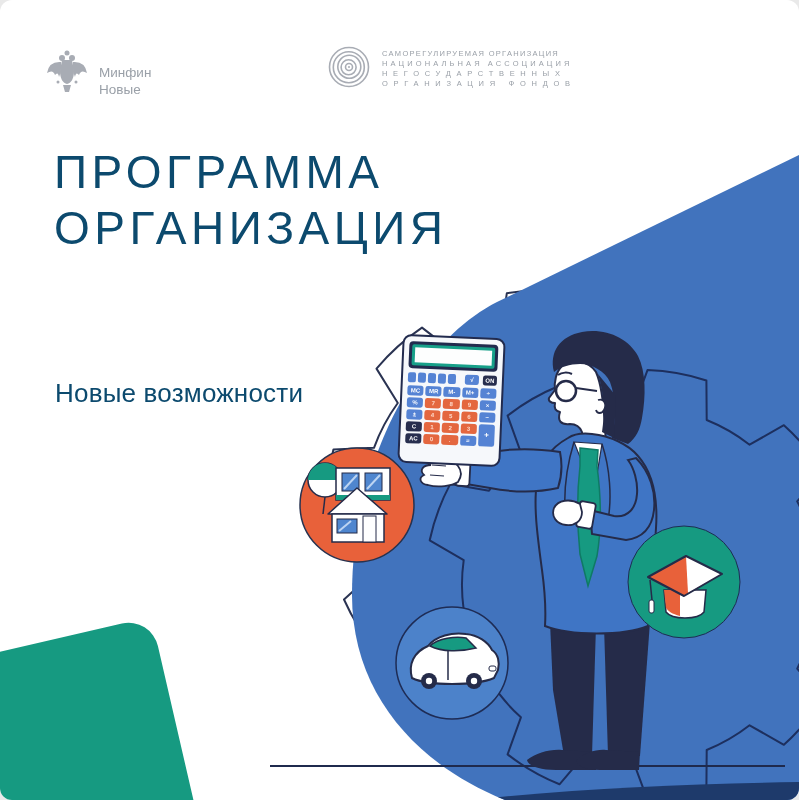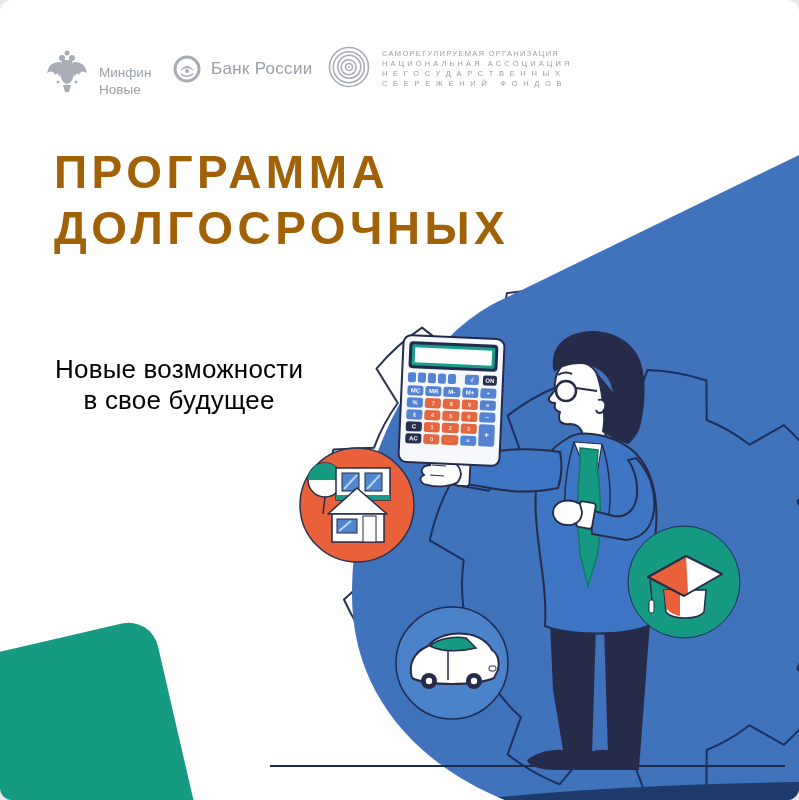--- a/index.html
+++ b/index.html
@@ -11,24 +11,24 @@
   .logo{position:absolute;display:flex;align-items:center;color:#9aa0a8;}
   .logo-minfin{left:45px;top:46px;gap:10px;}
   .minfin-text{font-size:13.5px;line-height:17px;margin-top:18px;}
   .logo-bank{left:172px;top:54px;gap:9px;}
   .bank-text{font-size:17px;letter-spacing:.3px;}
   .logo-napf{left:326px;top:45px;gap:10px;align-items:flex-end;}
   .napf-text{font-size:7.5px;line-height:10px;font-weight:400;white-space:nowrap;}
   .n1{letter-spacing:1.3px;}.n2{letter-spacing:3.1px;}.n3{letter-spacing:5.7px;}.n4{letter-spacing:5.7px;}
 
   
-  .title{position:absolute;left:54px;top:144px;font-weight:700;font-size:46px;line-height:56px;
-         letter-spacing:4.5px;color:#a16207;}
-  .subtitle{position:absolute;left:55px;top:354px;font-weight:400;font-size:26px;line-height:31px;
-            letter-spacing:.2px;color:#000000;text-align:center;}
+  .title{position:absolute;left:54px;top:144px;font-weight:400;font-size:46px;line-height:56px;
+         letter-spacing:4.5px;color:#0c4a6e;}
+  .subtitle{position:absolute;left:55px;top:378px;font-weight:400;font-size:26px;line-height:31px;
+            letter-spacing:.2px;color:#0c4a6e;}
 
   
   .calc{position:absolute;left:400px;top:336px;width:103px;height:129px;background:#f6f8fb;
         border:2.5px solid #222b4e;border-radius:9px;transform:rotate(2.5deg);
         padding:5px;box-sizing:border-box;}
   .calc-screen{background:#222b4e;border-radius:4px;padding:3px;height:27px;box-sizing:border-box;}
   .calc-screen-inner{background:#fdfefe;border:3px solid #17a089;height:100%;border-radius:2px;
         box-sizing:border-box;font-size:8px;color:#222b4e;text-align:right;}
   .calc-pills{display:flex;gap:2px;margin-top:4px;align-items:center;}
   .pill{width:8px;height:10px;background:#5583d4;border-radius:2px;}
@@ -150,55 +150,45 @@
       <path d="M 18 36 L 26 36 L 24 43 L 20 43 Z"></path>
       <circle cx="13" cy="33" r="1.5"></circle>
         <circle cx="31" cy="33" r="1.5"></circle>
     </svg>
     <div class="minfin-text">
       <div>Минфин</div>
       <div>Новые</div>
     </div>
   </div>
 
-  <div class="logo logo-bank">
-    <svg width="30" height="30" viewBox="0 0 30 30">
-      <circle cx="15" cy="15" r="12" fill="none" stroke="#a8acb4" stroke-width="3"></circle>
-      <path d="M 8 17 Q 15 7 22 17 Q 18 14 15 14 Q 12 14 8 17 Z" fill="#a8acb4"></path>
-      <path d="M 9 19 Q 15 24 21 19 L 21 21 Q 15 25 9 21 Z" fill="#a8acb4"></path>
-      <circle cx="15" cy="17" r="2" fill="#a8acb4"></circle>
-    </svg>
-    <div class="bank-text">Банк России</div>
-  </div>
 
   <div class="logo logo-napf">
     <svg width="46" height="44" viewBox="0 0 46 44" fill="none" stroke="#a8acb4" stroke-width="1.6">
       <circle cx="23" cy="22" r="3.5"></circle>
         <circle cx="22.6" cy="22.3" r="7.5"></circle>
       <circle cx="23.3" cy="21.8" r="11.5"></circle>
         <circle cx="22.8" cy="22.2" r="15.5"></circle>
       <circle cx="23" cy="22" r="19.5"></circle>
         <circle cx="23" cy="22" r="1" fill="#a8acb4" stroke="none"></circle>
     </svg>
     <div class="napf-text">
       <div class="n1">САМОРЕГУЛИРУЕМАЯ ОРГАНИЗАЦИЯ</div>
       <div class="n2">НАЦИОНАЛЬНАЯ АССОЦИАЦИЯ</div>
       <div class="n3">НЕГОСУДАРСТВЕННЫХ</div>
-      <div class="n4">СБЕРЕЖЕНИЙ ФОНДОВ</div>
+      <div class="n4">ОРГАНИЗАЦИЯ ФОНДОВ</div>
     </div>
   </div>
 
   <div class="title">
     <div>ПРОГРАММА</div>
-    <div>ДОЛГОСРОЧНЫХ</div>
+    <div>ОРГАНИЗАЦИЯ</div>
   </div>
 
   <div class="subtitle">
     <div>Новые возможности</div>
-    <div>в свое будущее</div>
   </div>
 
   <div class="calc">
     <div class="calc-screen">
       <div class="calc-screen-inner"></div>
     </div>
     <div class="calc-pills">
       <i class="pill"></i>
       <i class="pill"></i>
       <i class="pill"></i>

